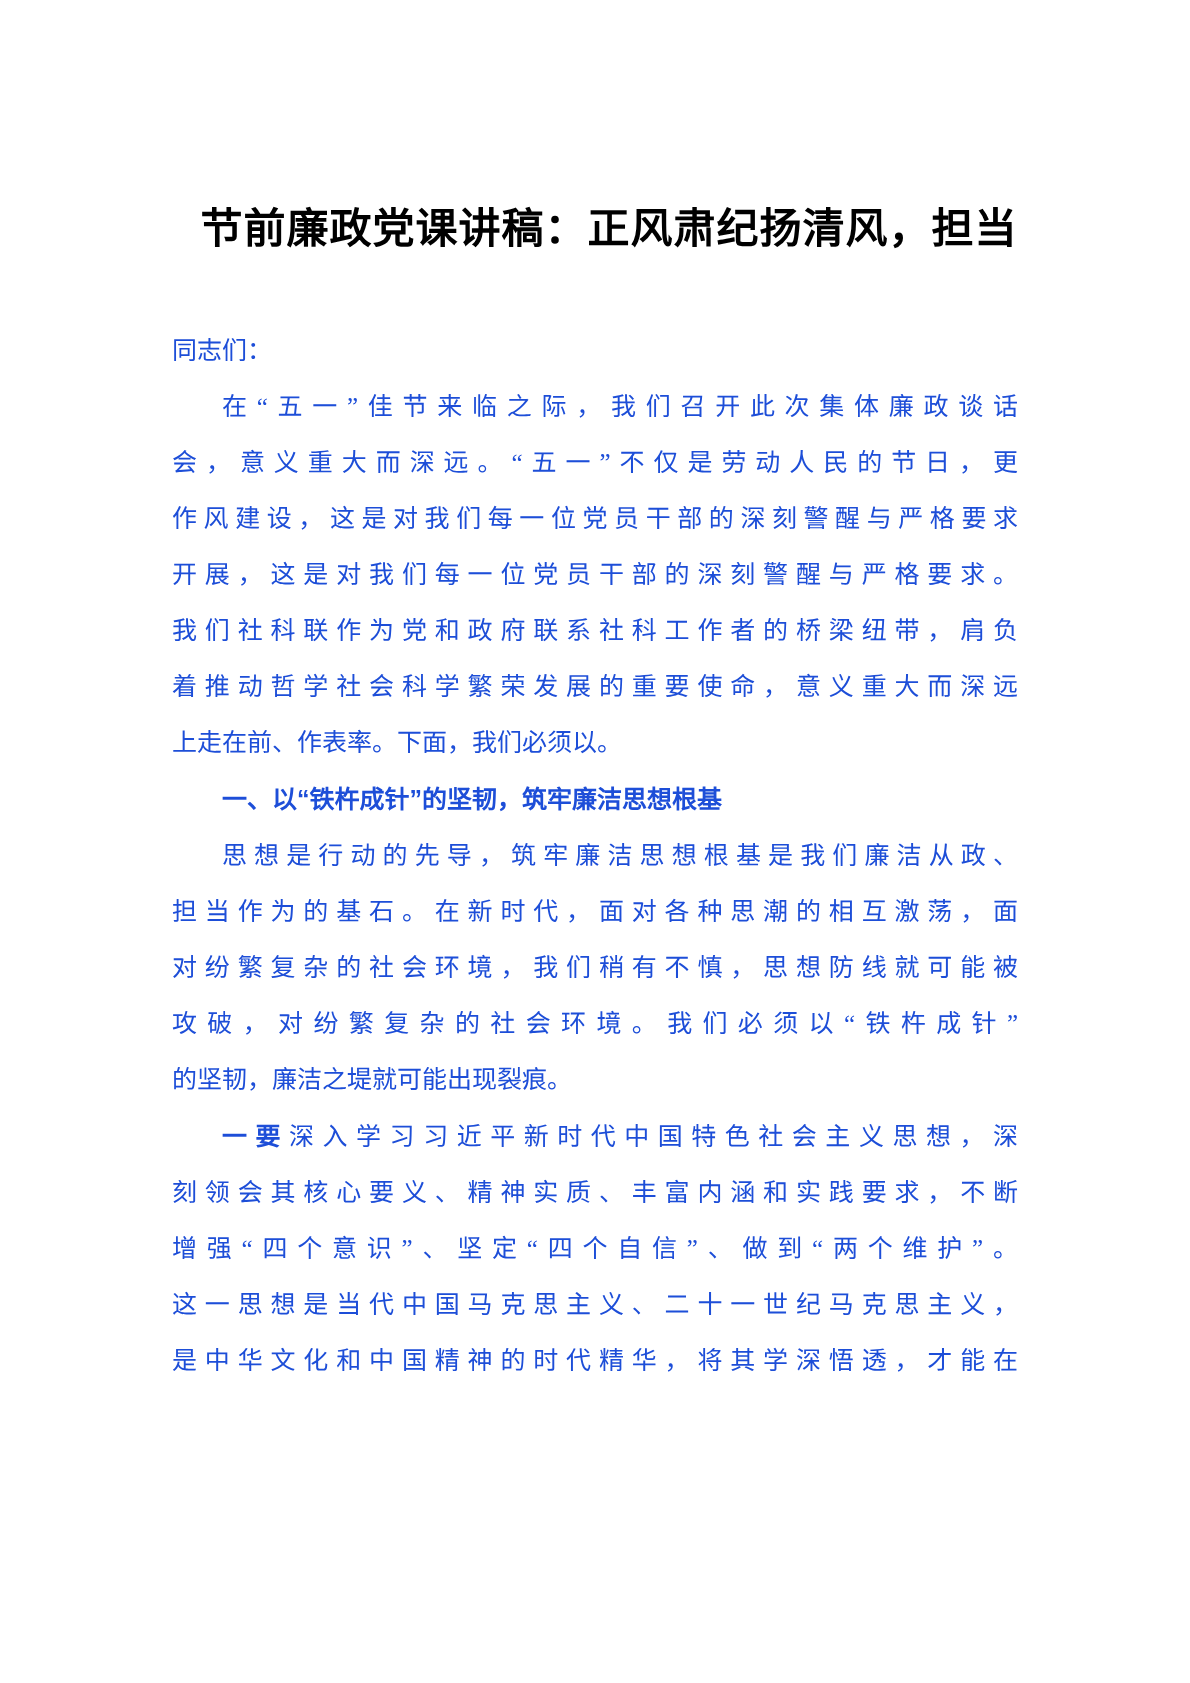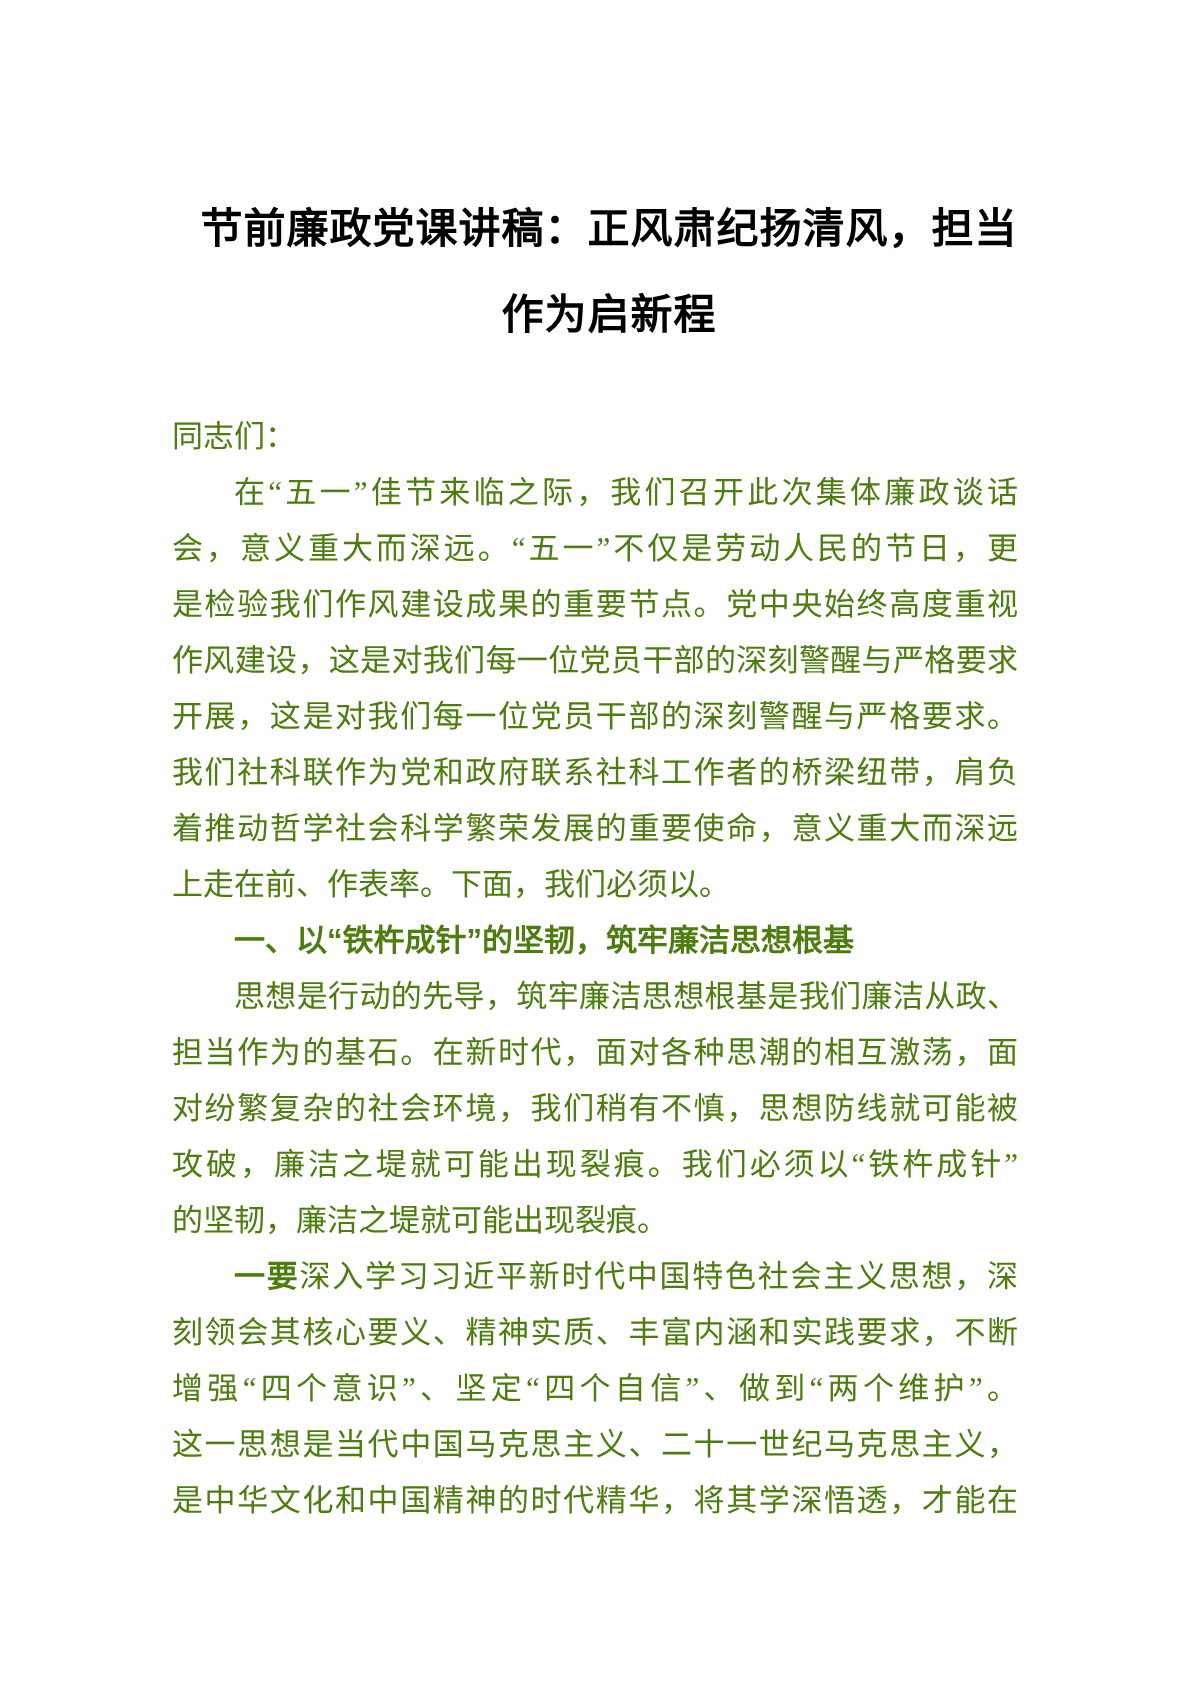--- a/index.html
+++ b/index.html
@@ -25,59 +25,57 @@
     line-height: 86px;
     letter-spacing: 1px;
     text-align: center;
     color: #000000;
     padding-left: 28px;
   }
   .title-line { display: block; }
   .doc-body {
     margin: 51px auto 0 auto;
     width: 846px;
-    font-size: 31px;
+    font-size: 25px;
     line-height: 56px;
-    color: #4d7c0f;
+    color: #1d4ed8;
   }
   .line {
     text-align: justify;
     text-align-last: left;
   }
   .line.fill { text-align-last: justify; }
   .line.indent { text-indent: 2em; }
   .line.heading .run,
   .run.bold {
     font-family: "Liberation Sans", "DejaVu Sans", sans-serif;
     font-weight: 700;
   }
 </style>
 </head>
 <body>
 
 <div class="page">
   <h1 class="doc-title">
     <span class="title-line">节前廉政党课讲稿：正风肃纪扬清风，担当</span>
-    <span class="title-line">作为启新程</span>
   </h1>
   <div class="doc-body" id="doc-body">
       <div class="line"><span class="run">同志们：</span></div>
       <div class="line indent fill"><span class="run">在“五一”佳节来临之际，我们召开此次集体廉政谈话</span></div>
       <div class="line fill"><span class="run">会，意义重大而深远。“五一”不仅是劳动人民的节日，更</span></div>
-      <div class="line fill"><span class="run">是检验我们作风建设成果的重要节点。党中央始终高度重视</span></div>
       <div class="line fill"><span class="run">作风建设，这是对我们每一位党员干部的深刻警醒与严格要求</span></div>
       <div class="line fill"><span class="run">开展，这是对我们每一位党员干部的深刻警醒与严格要求。</span></div>
       <div class="line fill"><span class="run">我们社科联作为党和政府联系社科工作者的桥梁纽带，肩负</span></div>
       <div class="line fill"><span class="run">着推动哲学社会科学繁荣发展的重要使命，意义重大而深远</span></div>
       <div class="line"><span class="run">上走在前、作表率。下面，我们必须以。</span></div>
       <div class="line indent heading"><span class="run bold">一、以“铁杵成针”的坚韧，筑牢廉洁思想根基</span></div>
       <div class="line indent fill"><span class="run">思想是行动的先导，筑牢廉洁思想根基是我们廉洁从政、</span></div>
       <div class="line fill"><span class="run">担当作为的基石。在新时代，面对各种思潮的相互激荡，面</span></div>
       <div class="line fill"><span class="run">对纷繁复杂的社会环境，我们稍有不慎，思想防线就可能被</span></div>
-      <div class="line fill"><span class="run">攻破，廉洁之堤就可能出现裂痕。我们必须以“铁杵成针”</span></div>
+      <div class="line fill"><span class="run">攻破，对纷繁复杂的社会环境。我们必须以“铁杵成针”</span></div>
       <div class="line"><span class="run">的坚韧，廉洁之堤就可能出现裂痕。</span></div>
       <div class="line indent fill"><span class="run bold">一要</span><span class="run">深入学习习近平新时代中国特色社会主义思想，深</span></div>
       <div class="line fill"><span class="run">刻领会其核心要义、精神实质、丰富内涵和实践要求，不断</span></div>
       <div class="line fill"><span class="run">增强“四个意识”、坚定“四个自信”、做到“两个维护”。</span></div>
       <div class="line fill"><span class="run">这一思想是当代中国马克思主义、二十一世纪马克思主义，</span></div>
       <div class="line fill"><span class="run">是中华文化和中国精神的时代精华，将其学深悟透，才能在</span></div>
     </div>
 </div>
 
 </body></html>

